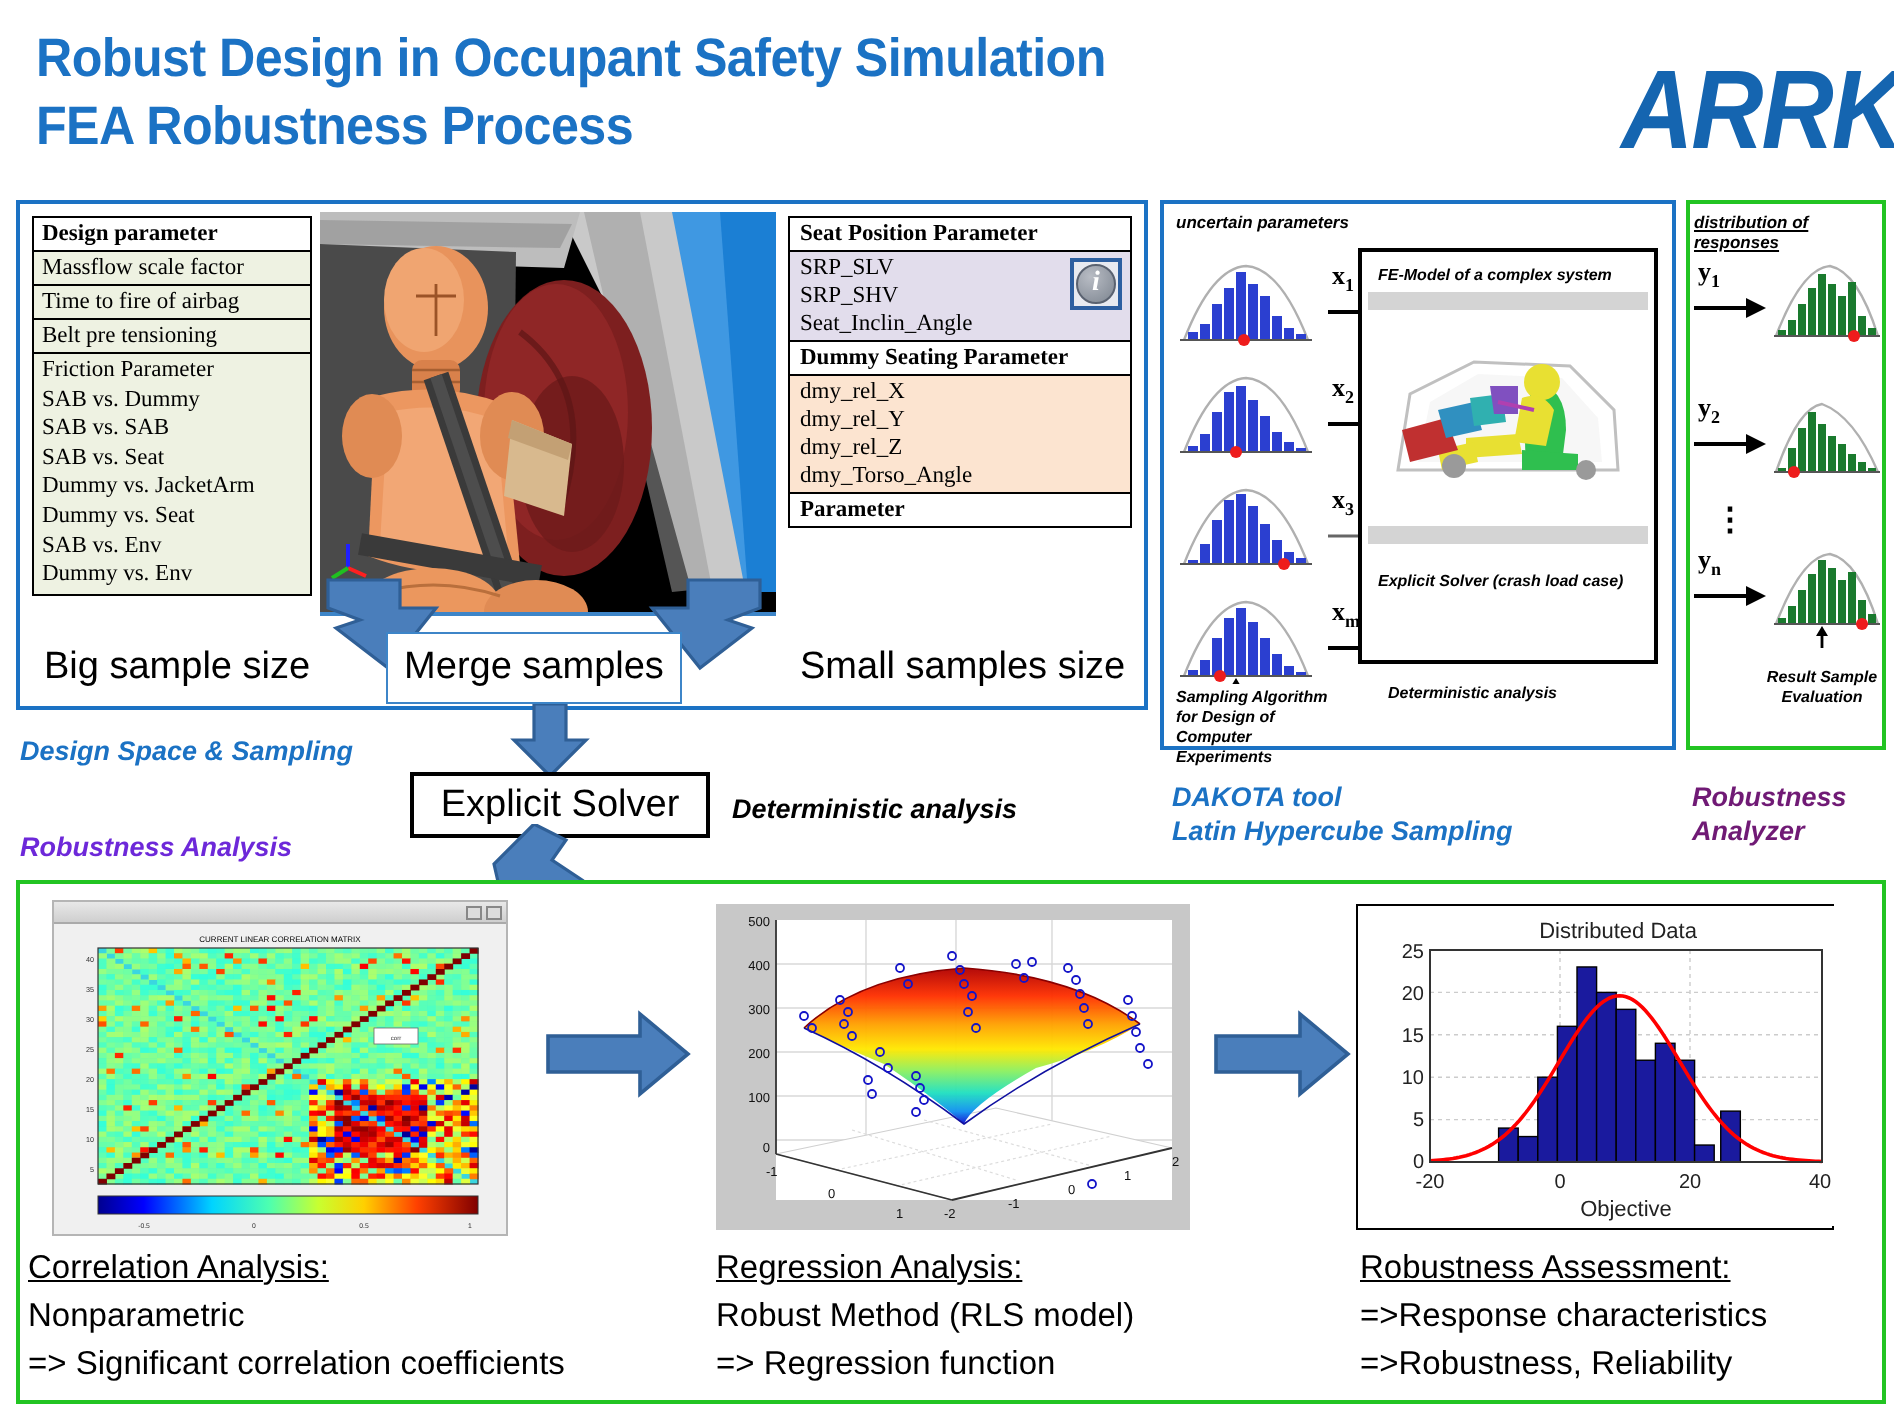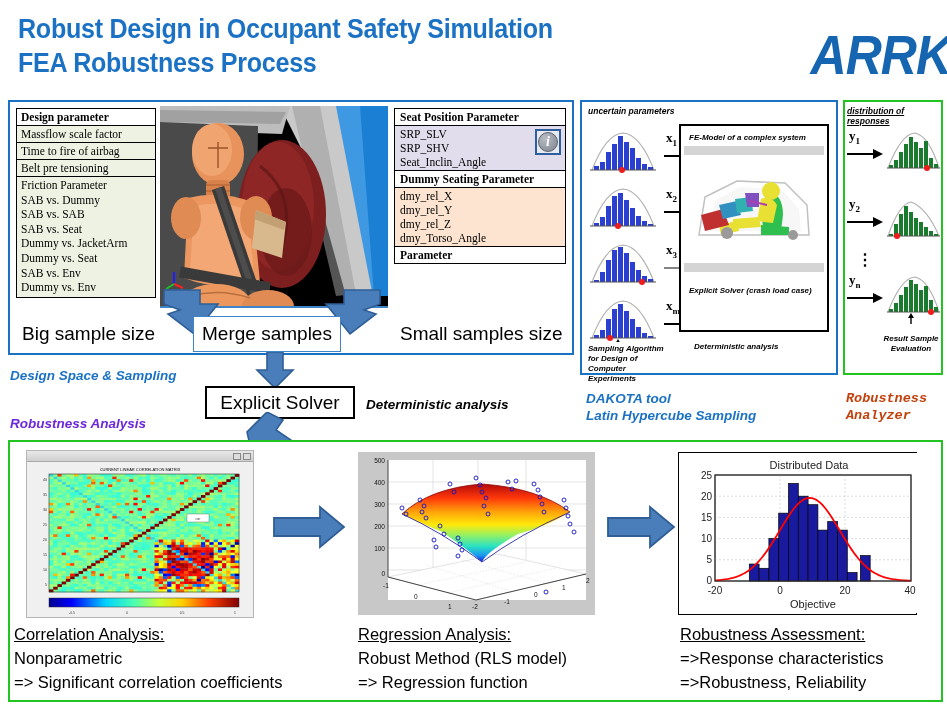--- a/index.html
+++ b/index.html
@@ -118,21 +118,21 @@
   
   .sec-label {
     position: absolute;
     font-family: "Liberation Sans", sans-serif;
     font-weight: bold; font-style: italic;
     font-size: 13.5px;
   }
   #lab-design { left: 10px; top: 368px; color: #1b72c4; }
   #lab-robust { left: 10px; top: 416px; color: #6d28d9; }
   #lab-dakota { left: 586px; top: 390px; color: #1b72c4; line-height: 17px; }
-  #lab-analyzer { left: 846px; top: 390px; color: #c2410c; line-height: 17px; font-family: Liberation Mono, monospace; }
+  #lab-analyzer { left: 846px; top: 390px; color: #701a75; line-height: 17px; }
   #lab-determ {
     left: 366px; top: 397px; color: #000; font-size: 13.5px;
     font-weight: bold; font-style: italic;
   }
 
   #solver-box {
     position: absolute; left: 205px; top: 386px;
     width: 150px; height: 33px;
     border: 2px solid #000; background: #fff;
     display: flex; align-items: center; justify-content: center;

